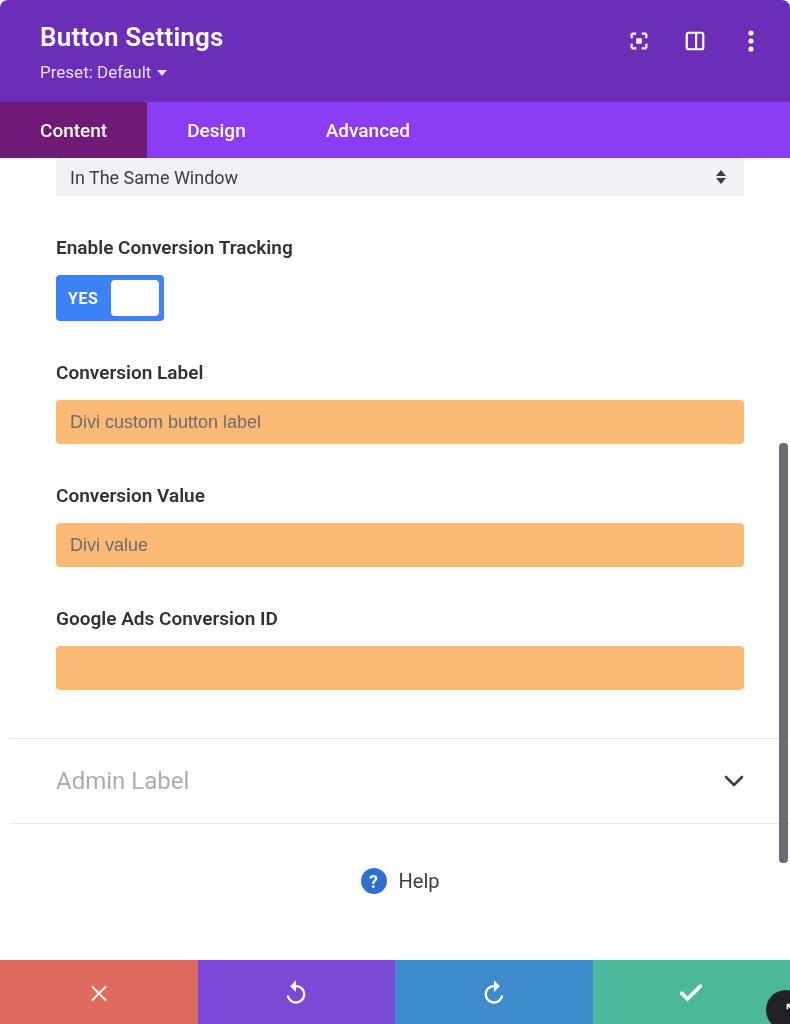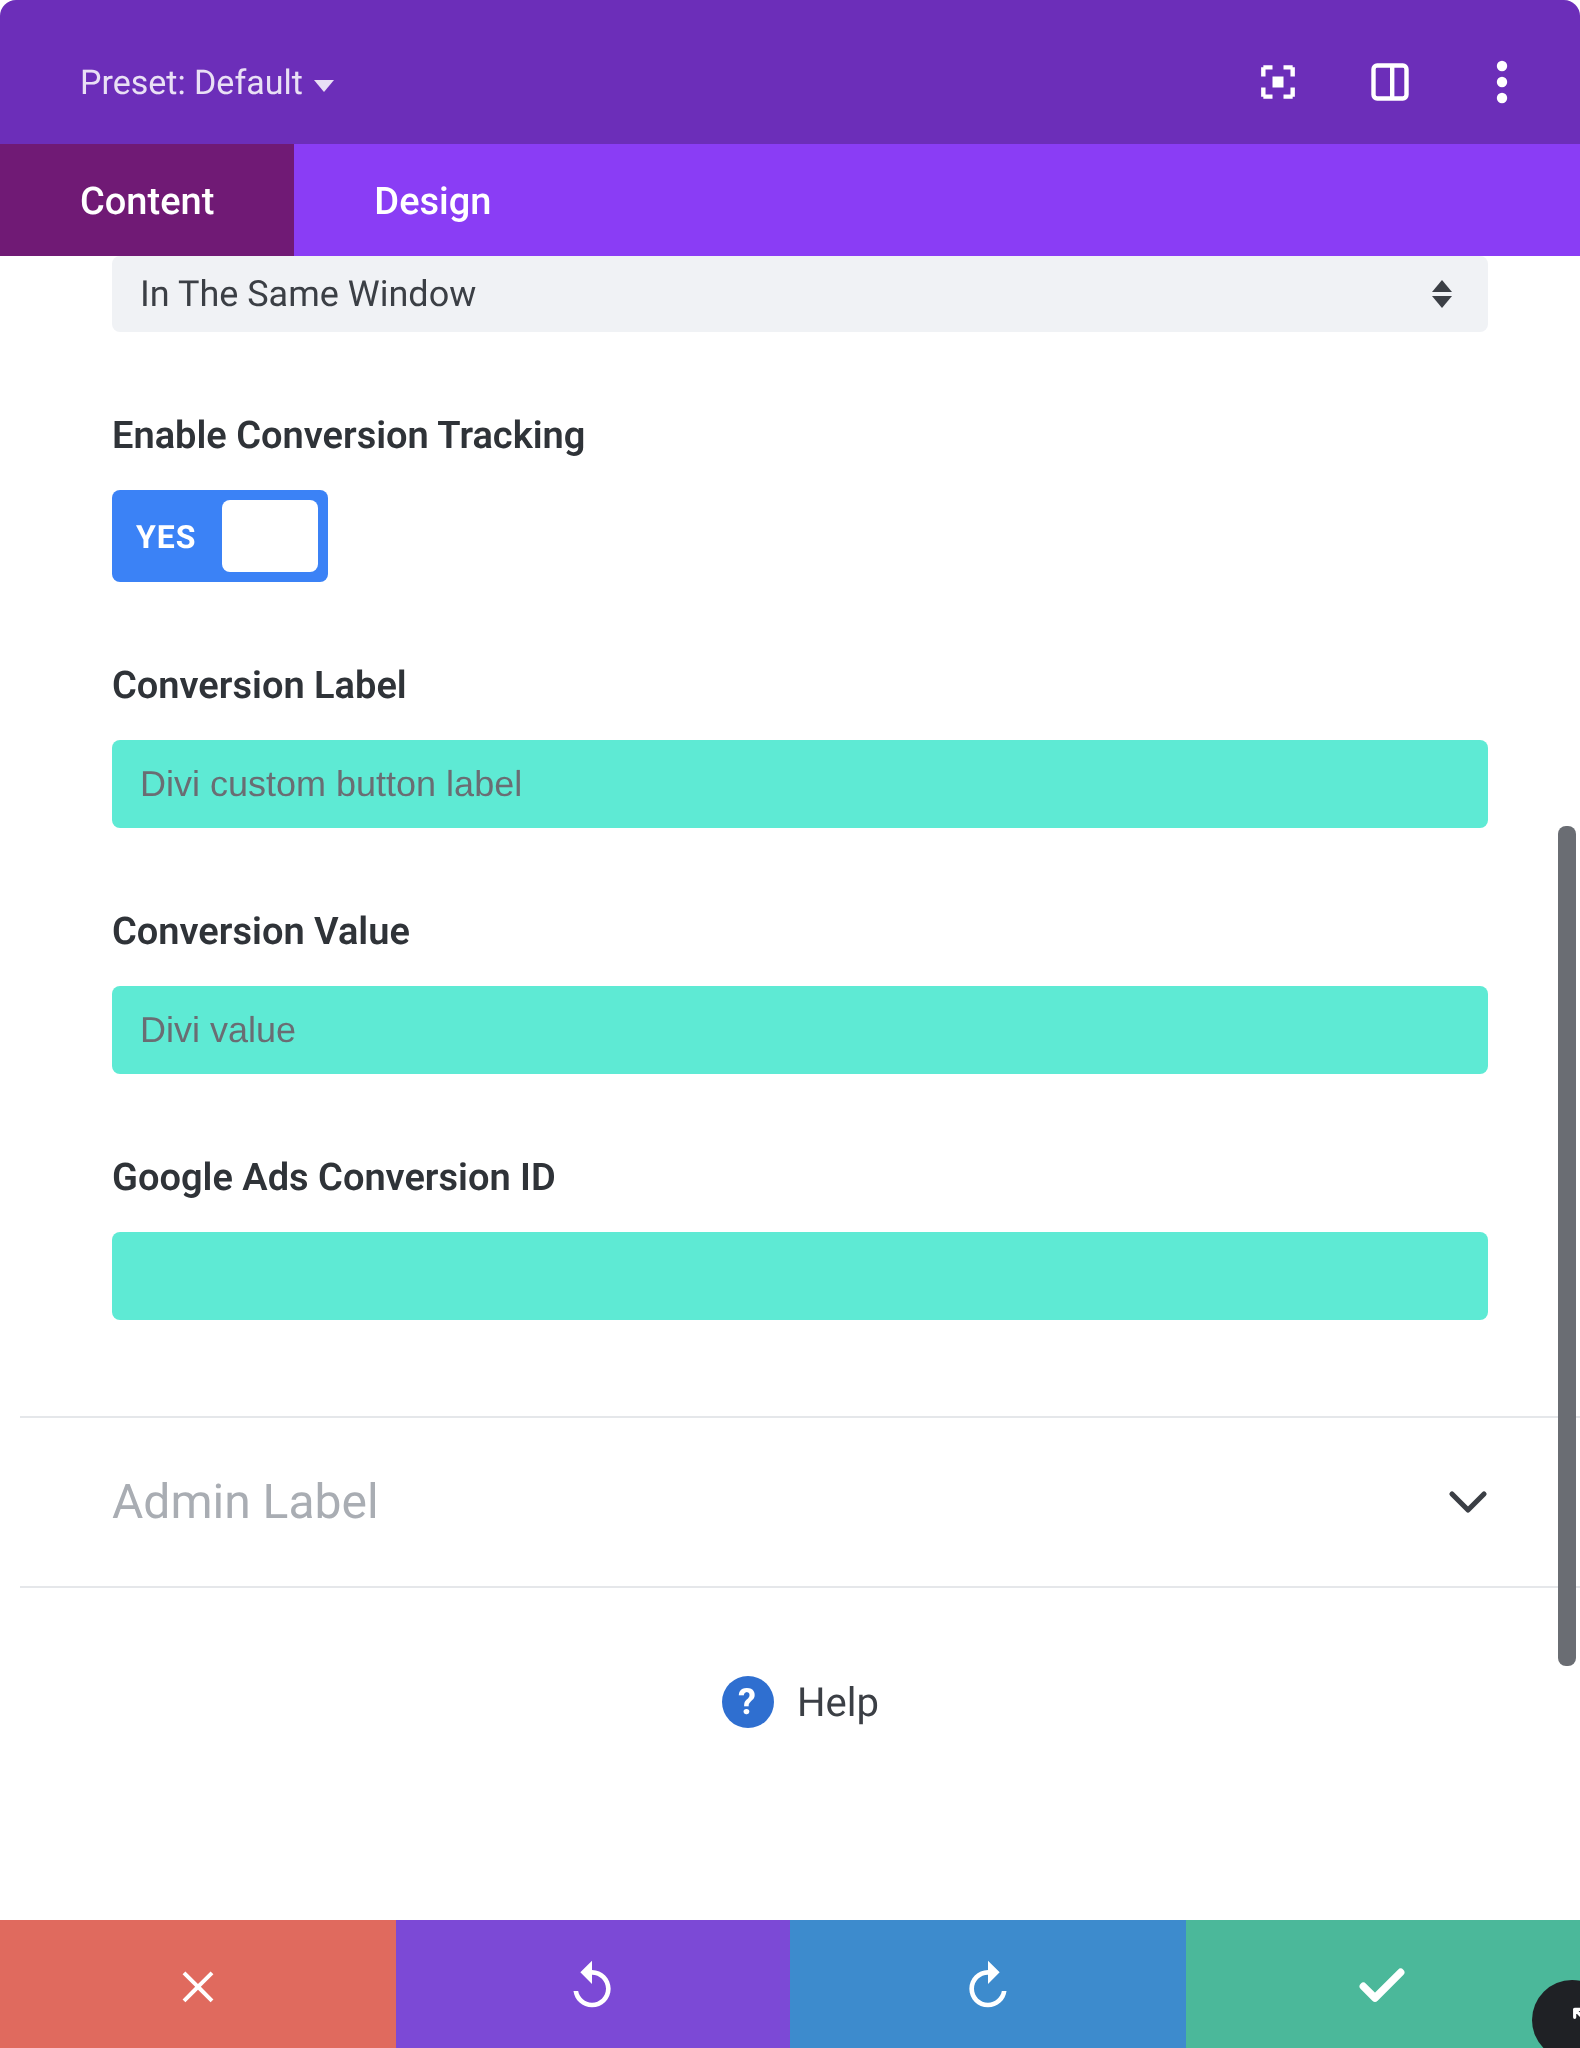--- a/index.html
+++ b/index.html
@@ -165,21 +165,21 @@
   right: 5px;
   top: 5px;
   width: 48px;
   height: 36px;
   background: #fff;
   border-radius: 4px;
 }
 
 
 .text-input {
-  background: #5eead4;
+  background: #fdba74;
   border: none;
   border-radius: 4px;
   width: 100%;
   height: 44px;
   padding: 0 14px;
   font-size: 18px;
   color: #6a6d73;
   outline: none;
 }
 .text-input::placeholder { color: #8a8e94; }
@@ -262,20 +262,21 @@
 }
 .corner-bubble svg{display:block;}
 
 </style>
 </head>
 <body>
 
 <div class="modal">
 
   <div class="header">
+    <div class="header-title">Button Settings</div>
     <div class="header-subtitle">
       <span>Preset: Default</span>
       <span class="caret"></span>
     </div>
     <div class="header-icons">
       <span class="icon">
         <svg width="22" height="22" viewBox="0 0 24 24" fill="none" stroke="#fff" stroke-width="2.4">
           <path d="M4 4h5M4 4v5M20 4h-5M20 4v5M4 20h5M4 20v-5M20 20h-5M20 20v-5"></path>
           <rect x="9" y="9" width="6" height="6" fill="#fff" stroke="none"></rect>
         </svg>
@@ -292,20 +293,21 @@
             <circle cx="3" cy="11" r="2.6"></circle>
             <circle cx="3" cy="19" r="2.6"></circle>
         </svg>
       </span>
     </div>
   </div>
 
   <div class="tabs">
     <div class="tab active">Content</div>
     <div class="tab">Design</div>
+    <div class="tab">Advanced</div>
   </div>
 
   <div class="content">
     <div class="scroll-indicator"></div>
 
     <div class="form-area">
 
       <div class="select-row">
         <div class="select-box">
           <span>In The Same Window</span>

